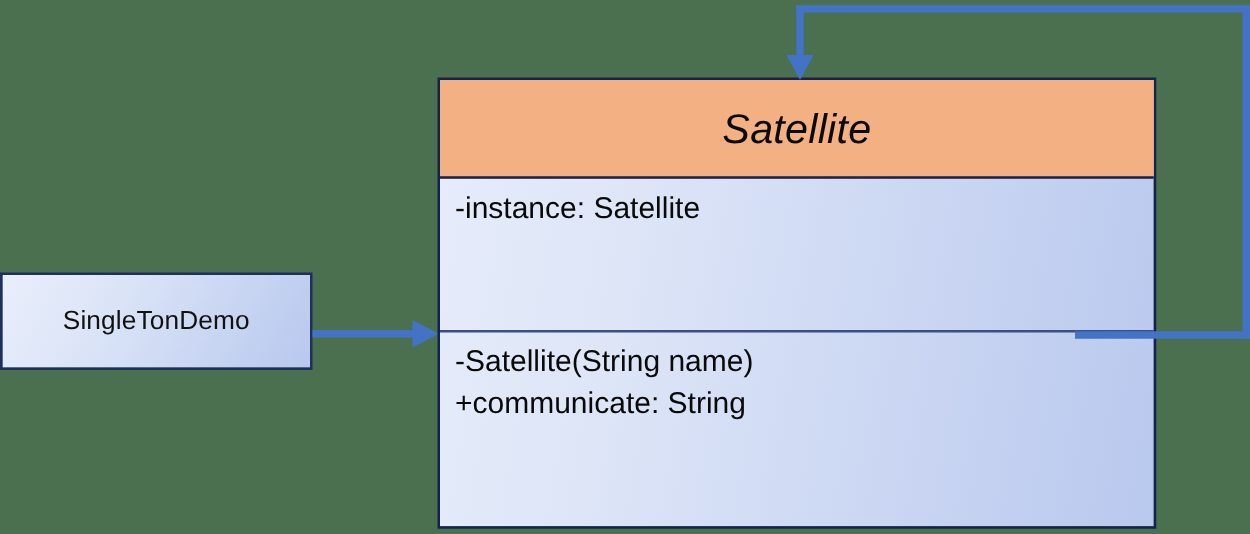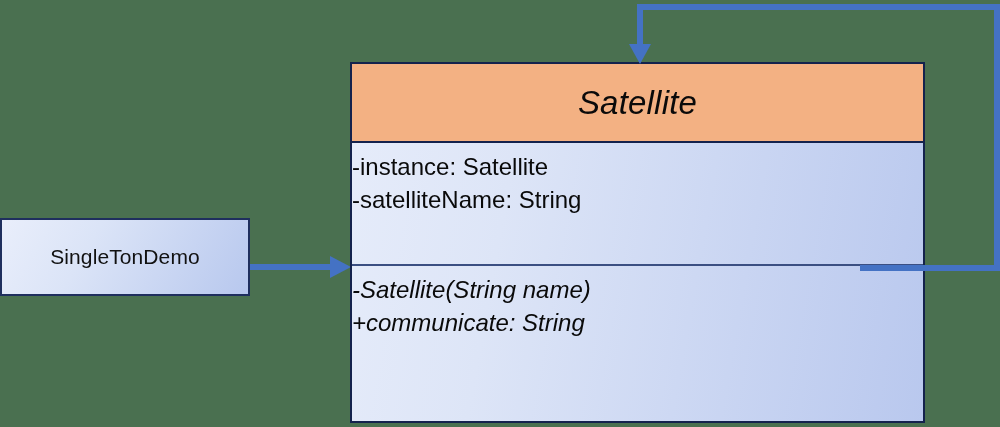--- a/index.html
+++ b/index.html
@@ -61,29 +61,28 @@
     justify-content: center;
     font-style: italic;
   }
   .class-title-label {
     font-size: 33px;
     color: #0a0a0a;
     letter-spacing: 0.2px;
   }
   .class-section {
     box-sizing: border-box;
-    padding: 7px 0 0 0;
+    padding: 7px 0 0 12px;
   }
   .attributes-section {
     height: 123px;
     border-bottom: 2px solid #3b4f82;
   }
   .methods-section {
     height: 155px;
-    font-style: italic;
   }
   .member-line {
     font-size: 24px;
     color: #0a0a0a;
     line-height: 33px;
     white-space: nowrap;
   }
 
   
   .assoc-line {
@@ -162,21 +161,20 @@
   <div class="assoc-head"></div>
 
   <div class="class-box">
 
     <div class="class-title">
       <span class="class-title-label">Satellite</span>
     </div>
 
     <div class="class-section attributes-section">
       <div class="member-line">-instance: Satellite</div>
-      <div class="member-line">-satelliteName: String</div>
     </div>
 
     <div class="class-section methods-section">
       <div class="member-line">-Satellite(String name)</div>
       <div class="member-line">+communicate: String</div>
     </div>
 
   </div>
 
   <div class="self-seg-out"></div>

